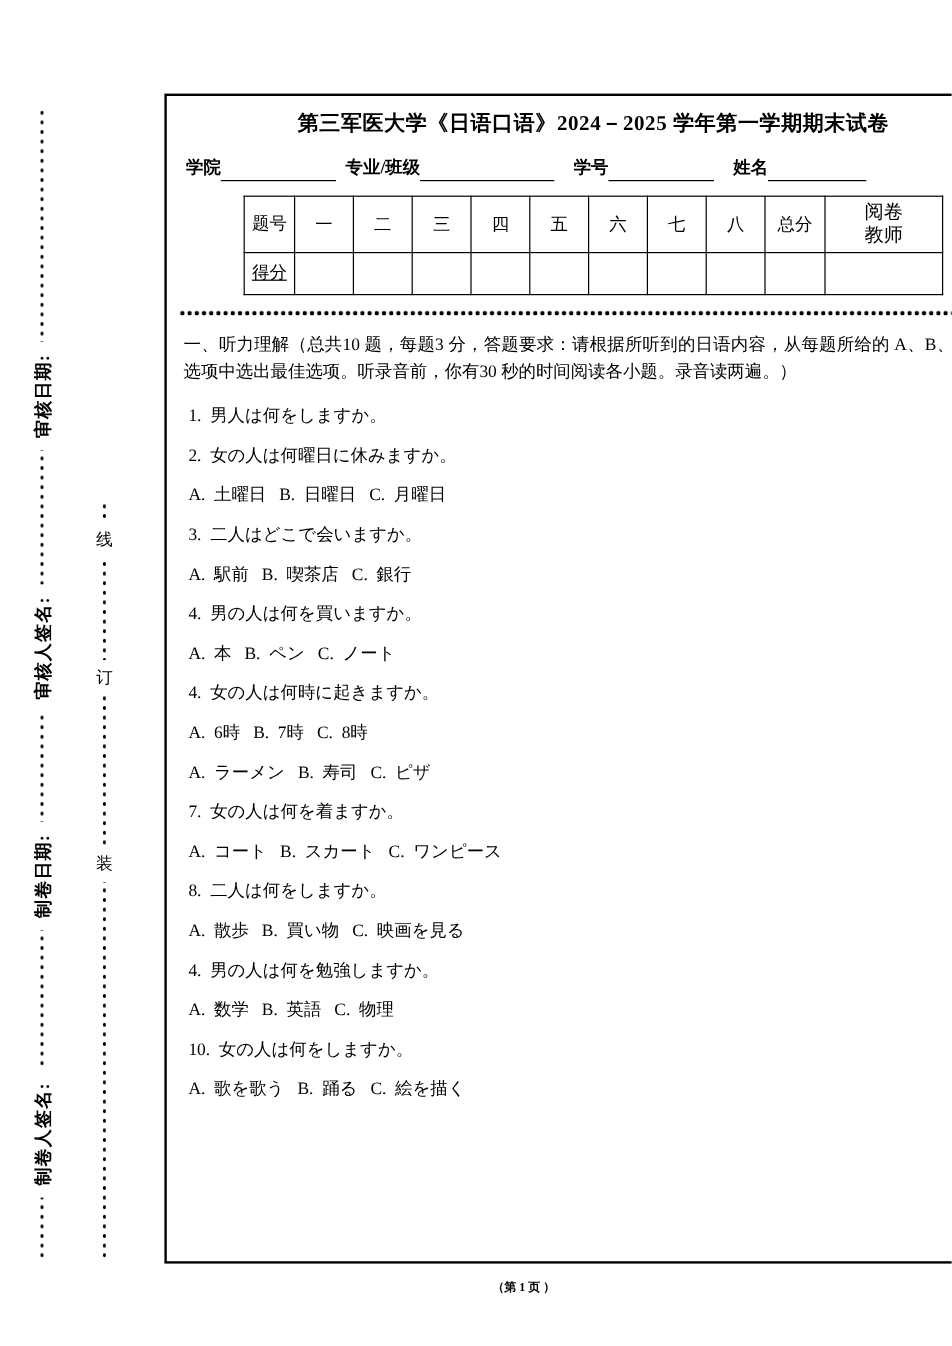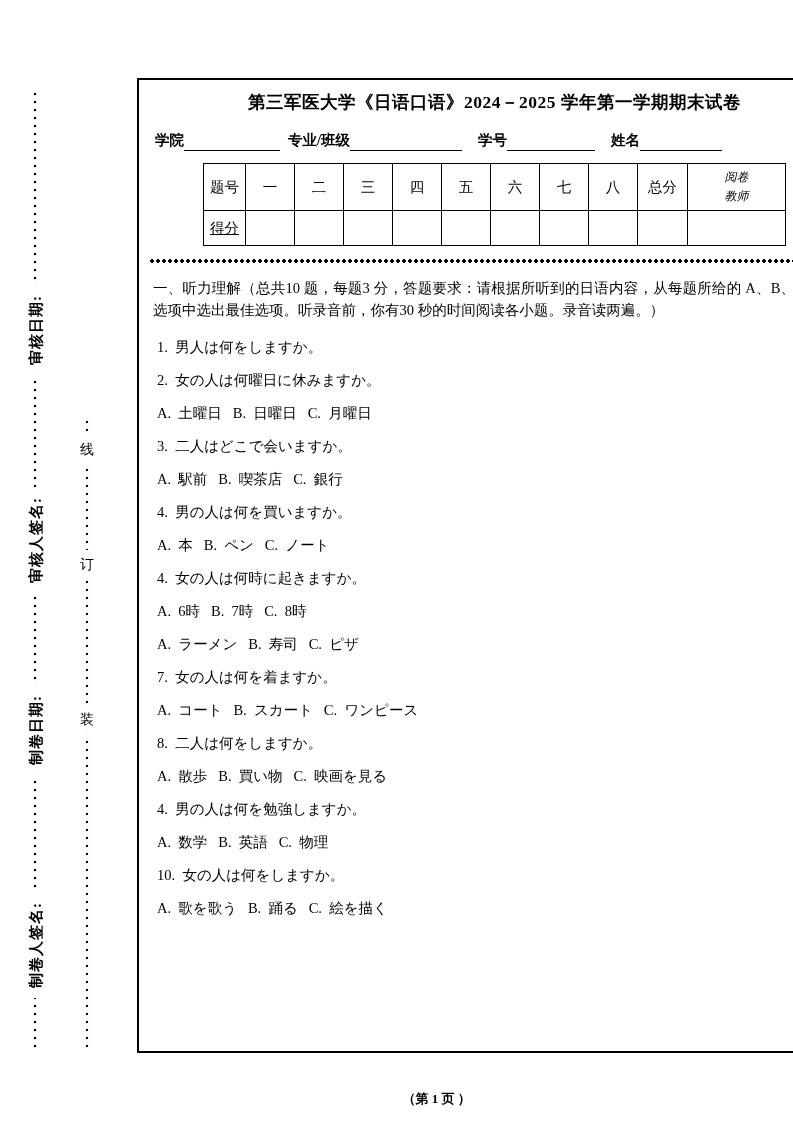--- a/index.html
+++ b/index.html
@@ -58,21 +58,21 @@
     border-collapse:collapse; table-layout:fixed;
     margin:12px auto 0 auto; width:582px;padding-left:17px;
   }
   table.score td {
     border:1.4px solid #000; text-align:center;
     font-size:14.5px; padding:0; vertical-align:middle;
   }
   tr.r1 td { height:47px; }
   tr.r2 td { height:35px;text-decoration:underline; }
   td.corner { font-size:13.5px; line-height:17px; padding:2px 10px; }
-  .grader-inner { display:inline-block; width:2.3em; font-size:12px; line-height:19px; text-align:center;font-style:italic; }
+  .grader-inner { display:inline-block; width:2.3em; font-size:16px; line-height:19px; text-align:center; }
 
   .dotted-sep {
     height:6px; margin:12px 2px 0 2px;
     background-image:radial-gradient(circle,#000 1.7px,transparent 2px);
     background-size:6px 6px; background-repeat:repeat-x; background-position:left center;
   }
 
   .sec-heading {
     margin:13px 4px 0 6px;
     font-size:14.5px; line-height:22px;
@@ -83,22 +83,22 @@
     font-size:14.5px; line-height:21px;
     white-space:pre-wrap;
   }
   .q.first { margin-top:16px; }
   .sec2 {
     margin:13px 4px 0 16px;
     font-size:14.5px; line-height:22px; white-space:pre-wrap;
   }
 
   .footer {
-    position:absolute; left:137px; top:1090px; width:599px;
-    text-align:center; font-size:13px; font-weight:bold;
+    position:absolute; left:137px; top:1066px; width:599px;
+    text-align:center; font-size:10px; font-weight:bold;
   }
 </style>
 </head>
 <body>
 
 <aside>
   <div class="vline label-line"></div>
   <div class="vline bind-line"></div>
 
   <div class="mlabel" style="top:330px">审核日期:</div>

